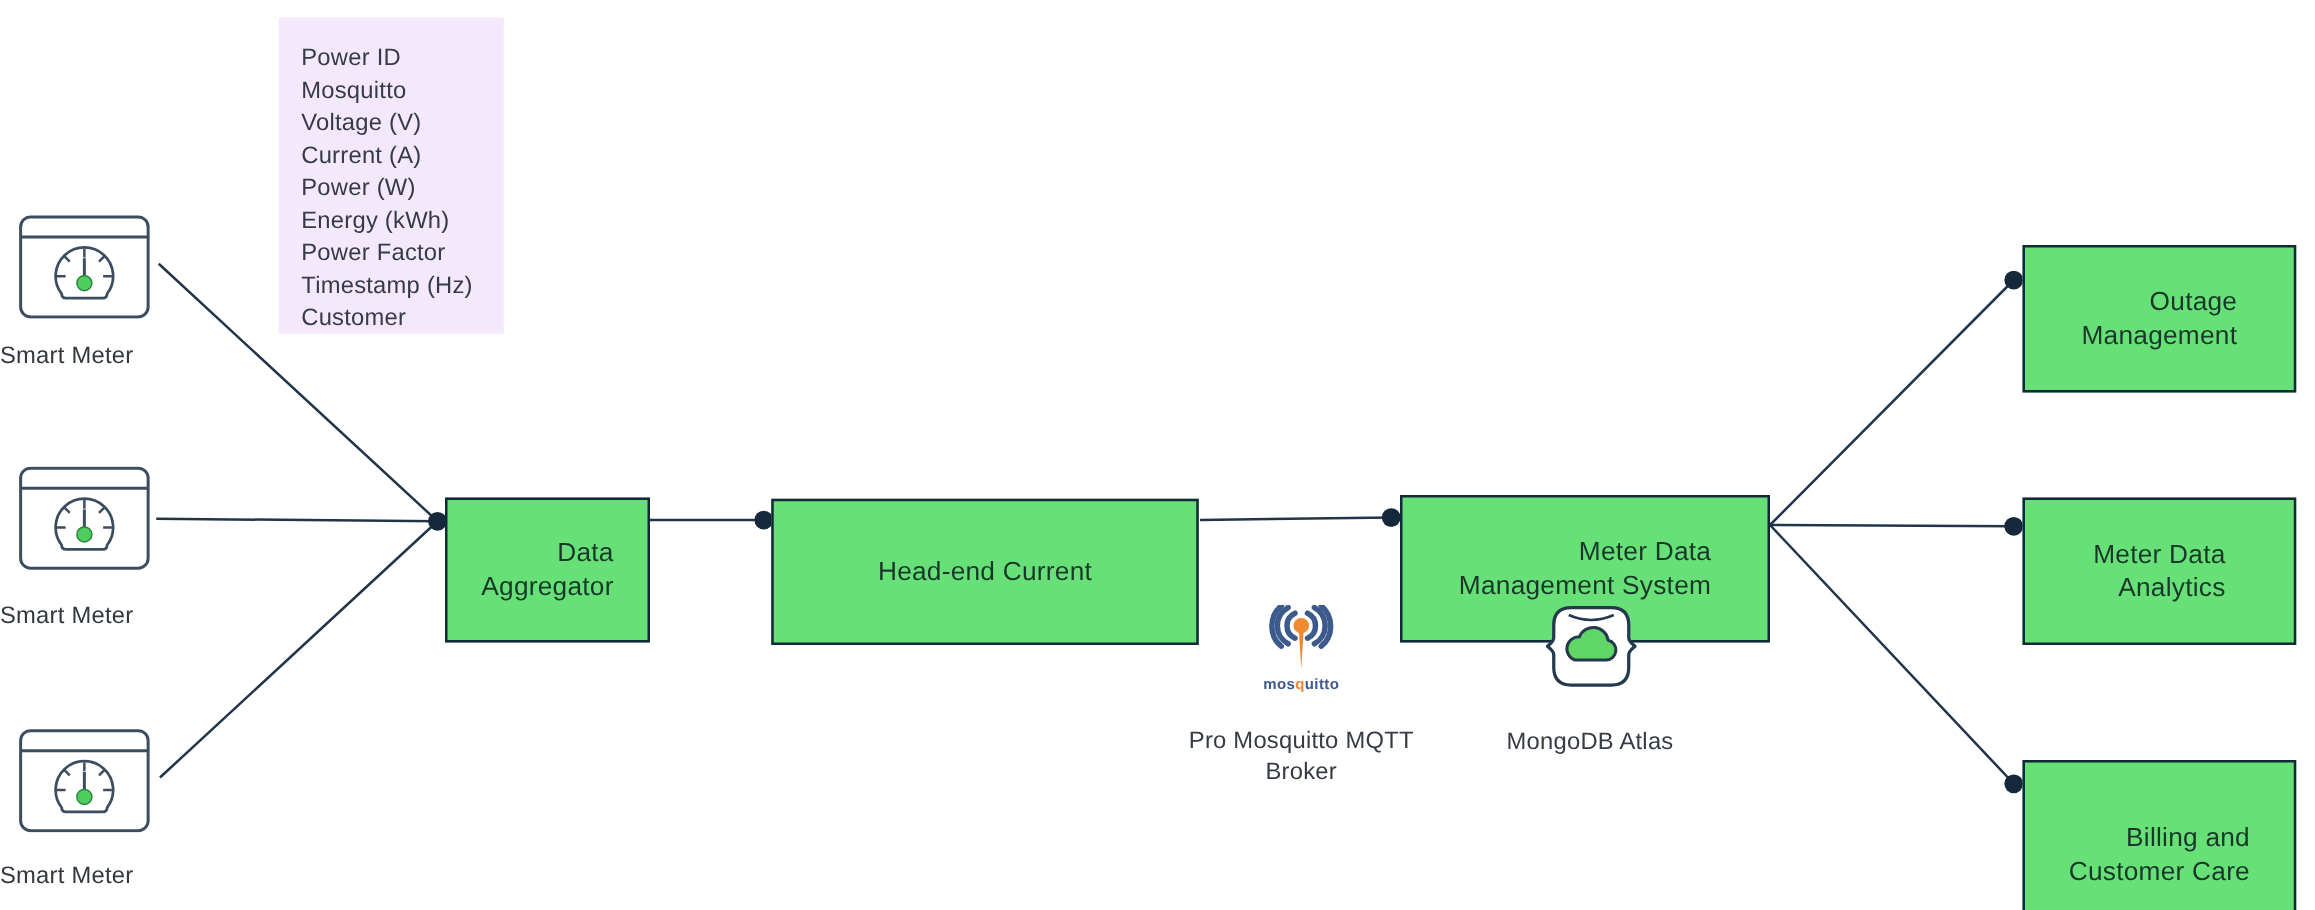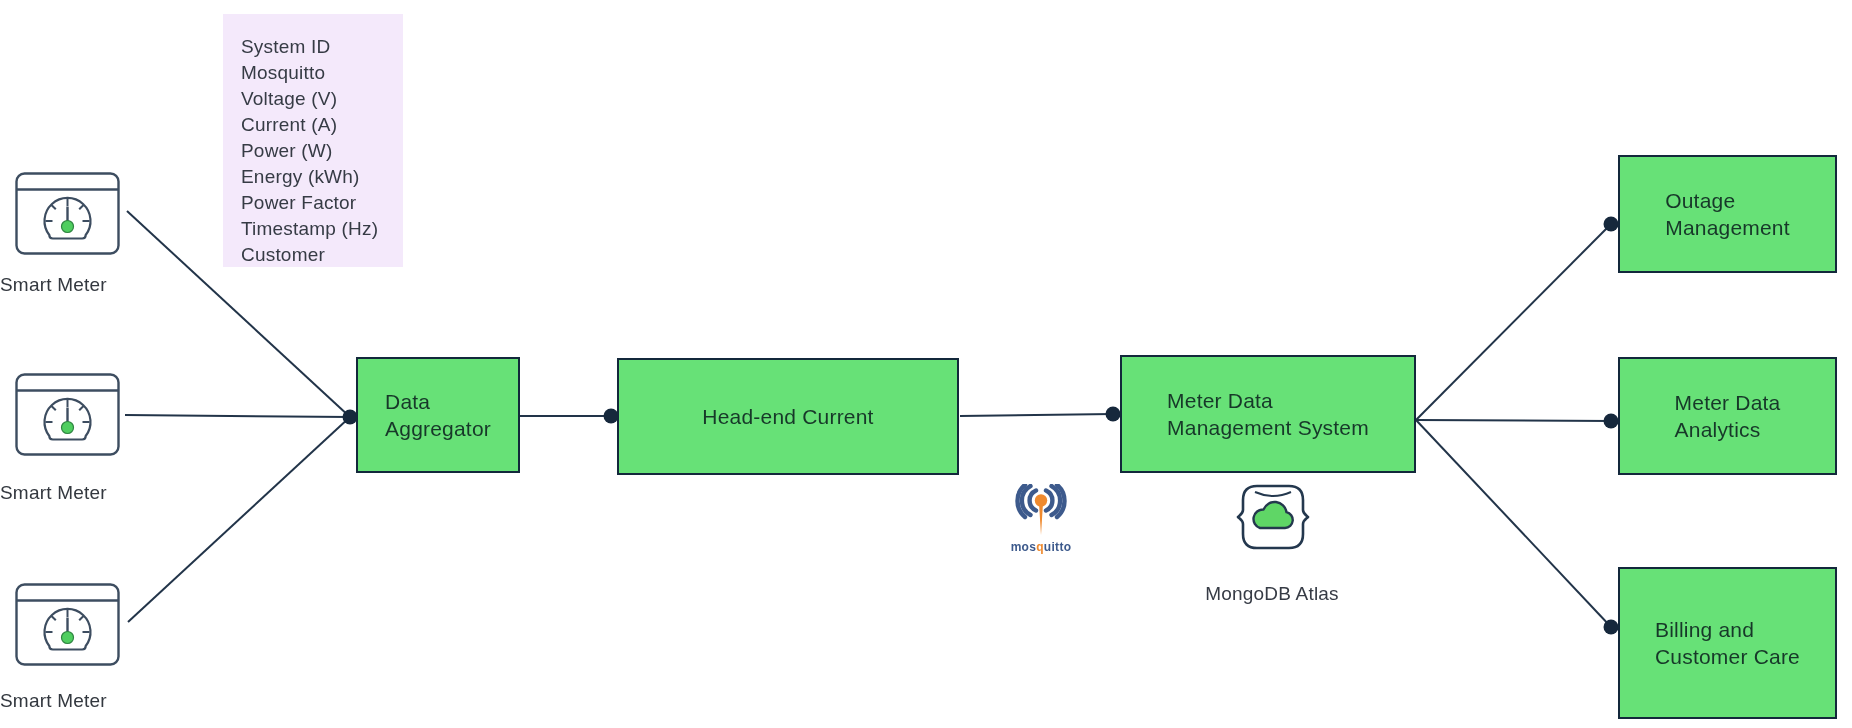--- a/index.html
+++ b/index.html
@@ -5,21 +5,21 @@
   html,body{margin:0;padding:0;background:#ffffff;}
   body{width:1852px;height:728px;overflow:hidden;
        font-family:"Liberation Sans","DejaVu Sans",sans-serif;}
   .canvas{position:relative;width:1852px;height:728px;background:#ffffff;}
 
   .connectors{position:absolute;left:0;top:0;width:1852px;height:728px;}
 
   .node{position:absolute;display:flex;align-items:center;justify-content:center;
         background:#67E177;border:2px solid #13283B;box-sizing:border-box;
         color:#173829;font-size:21px;line-height:27px;font-weight:500;
-        text-align:left;white-space:pre-line;letter-spacing:.2px;}
+        text-align:right;white-space:pre-line;letter-spacing:.2px;margin-top:41px;}
 
   .payload-panel{position:absolute;left:223px;top:14px;width:180px;height:253px;
         background:#F4E9FB;box-sizing:border-box;padding:20px 0 0 18px;}
   .payload-line{font-size:19px;line-height:26px;color:#363B45;letter-spacing:.2px;}
 
   .meter-icon{position:absolute;width:105px;height:83px;}
   .meter-label{position:absolute;width:136px;text-align:left;font-size:19px;
         color:#33383F;letter-spacing:.2px;}
 
   .integration-label{position:absolute;text-align:center;font-size:19px;line-height:25px;
@@ -49,21 +49,21 @@
       <circle cx="350" cy="417" r="7.5"></circle>
       <circle cx="611" cy="416" r="7.5"></circle>
       <circle cx="1113" cy="414" r="7.5"></circle>
       <circle cx="1611" cy="224" r="7.5"></circle>
       <circle cx="1611" cy="421" r="7.5"></circle>
       <circle cx="1611" cy="627" r="7.5"></circle>
     </g>
   </svg>
 
   <div class="payload-panel">
-    <div class="payload-line">System ID</div>
+    <div class="payload-line">Power ID</div>
     <div class="payload-line">Mosquitto</div>
     <div class="payload-line">Voltage (V)</div>
     <div class="payload-line">Current (A)</div>
     <div class="payload-line">Power (W)</div>
     <div class="payload-line">Energy (kWh)</div>
     <div class="payload-line">Power Factor</div>
     <div class="payload-line">Timestamp (Hz)</div>
     <div class="payload-line">Customer</div>
   </div>
 
@@ -150,20 +150,22 @@
       <path d="M50.5 2 A16.5 16.5 0 0 1 50.5 31"></path>
       <path d="M56 0.8 A21 21 0 0 1 56 33"></path>
       <path d="M35 6.5 A11 11 0 0 0 35 26.5"></path>
       <path d="M29.5 2 A16.5 16.5 0 0 0 29.5 31"></path>
       <path d="M24 0.8 A21 21 0 0 0 24 33"></path>
     </g>
     <polygon points="38.2,22 41.8,22 40,51" fill="#EF8A2F"></polygon>
     <circle cx="40" cy="16.5" r="6.2" fill="#EF8A2F"></circle>
   </svg>
   <div class="mosquitto-wordmark"><span>mos</span><span class="accent">q</span><span>uitto</span></div>
+  <div class="integration-label" style="left:931px;top:580px;width:220px">Pro Mosquitto MQTT
+Broker</div>
 
   <svg class="icon-abs" style="left:1230px;top:480px;width:86px;height:78px" viewBox="0 0 86 78">
     <path d="M27,6 H59 Q73,6 73,20 V30 C73,33.5 76.5,35.5 78,37 C76.5,38.5 73,40.5 73,44 V54 Q73,68 59,68 H27 Q13,68 13,54 V44 C13,40.5 9.5,38.5 8,37 C9.5,35.5 13,33.5 13,30 V20 Q13,6 27,6 Z" fill="#ffffff" stroke="#24384E" stroke-width="2.6" stroke-linejoin="round"></path>
     <path d="M25,12 Q43,20 61,12" stroke="#24384E" stroke-width="2" fill="none"></path>
     <path d="M30,48 H55 A8,8 0 0 0 56.5,32.2 A12,12 0 0 0 33.5,29.5 A9.5,9.5 0 0 0 30,48 Z" fill="#5FD666" stroke="#24384E" stroke-width="2.4" stroke-linejoin="round"></path>
   </svg>
   <div class="integration-label" style="left:1172px;top:581px;width:200px">MongoDB Atlas</div>
 
 </div>
 

